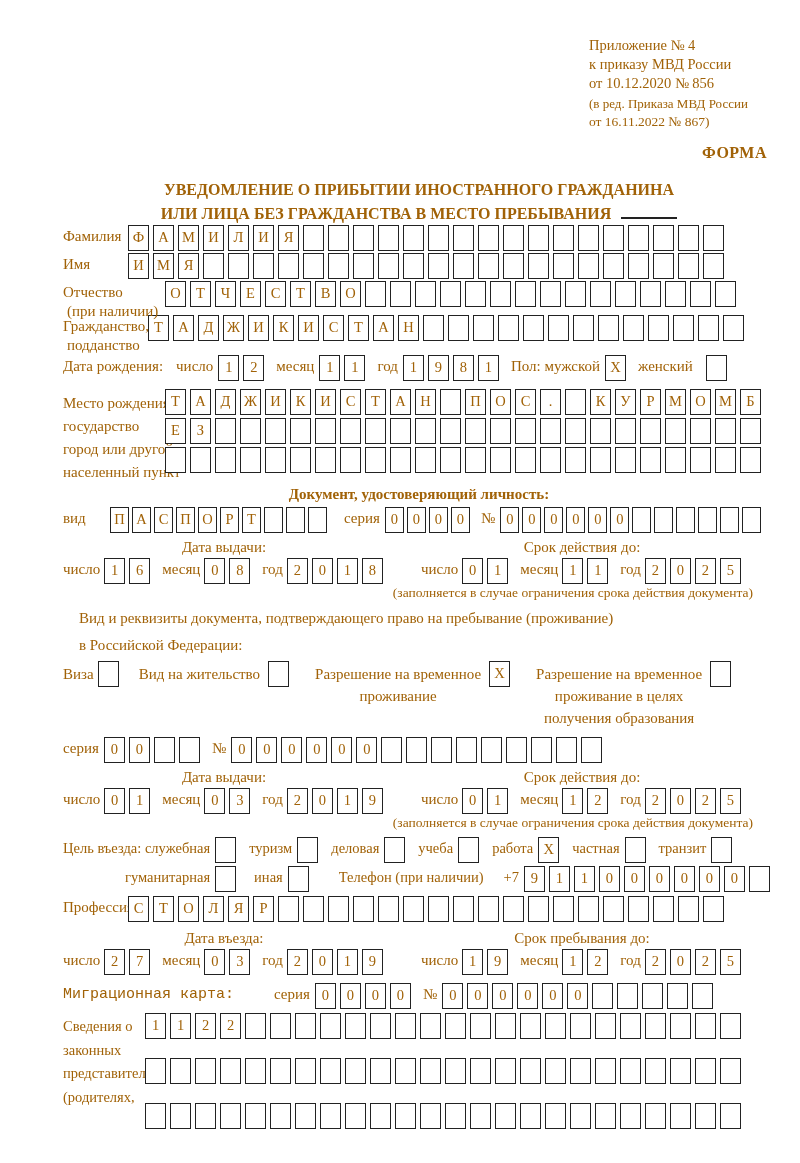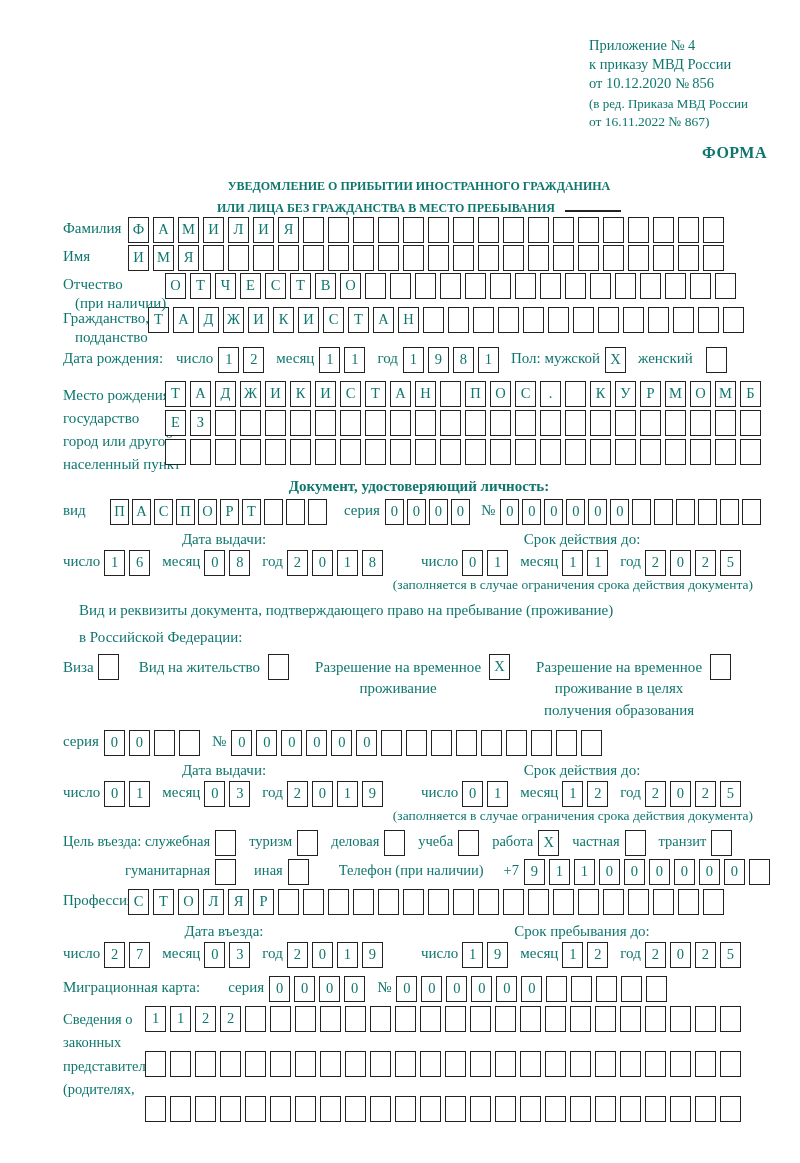--- a/index.html
+++ b/index.html
@@ -1,43 +1,43 @@
 <!DOCTYPE html>
 <html><head>
 <meta charset="utf-8">
 <style>
   html,body{margin:0;padding:0;background:#888;}
   .page{
     position:relative;width:800px;height:1163px;margin:0 auto;
     box-sizing:border-box;padding:36px 25px 0 63px;
-    background:#fff;color:#0f766e;
+    background:#fff;color:#a16207;
     font-family:"Liberation Serif","DejaVu Serif",serif;
     font-size:15px;overflow:hidden;
   }
   .hdr-note{margin-left:auto;width:186px;line-height:1.32;font-size:14.5px;}
   .hdr-note .sub{font-size:13px;margin-top:2px;}
   .hdr-note .sub2{font-size:13.5px;}
   .forma{text-align:right;font-weight:bold;font-size:16px;margin:14px 8px 0 0;letter-spacing:.5px;}
-  .title{text-align:center;font-weight:bold;font-size:12px;margin-top:16px;line-height:1.45;}
+  .title{text-align:center;font-weight:bold;font-size:16px;margin-top:16px;line-height:1.45;}
   .t-line{display:inline-block;width:56px;border-bottom:2px solid #222;height:14px;margin-left:10px;}
   .sec-heading{font-weight:bold;font-size:15.2px;margin:20px 0 14px -2px;letter-spacing:.1px;white-space:nowrap;}
 
   .cbox{
     display:inline-block;box-sizing:border-box;width:21px;height:26px;
     border:1.6px solid #222;margin-right:4px;background:#fff;
     text-align:center;line-height:23px;font-size:14.5px;vertical-align:top;
   }
   .sm .cbox{width:19px;margin-right:3px;}
   .boxes{display:inline-block;white-space:nowrap;height:26px;}
 
   .frow{display:flex;align-items:flex-start;margin-bottom:2px;white-space:nowrap;}
   .lbl{flex:0 0 auto;padding-top:3px;}
   .w65{width:65px;} .w85{width:85px;} .w102{width:102px;} .w47{width:47px;}
   .lblwrap{position:relative;}
-  .sub-lbl{position:absolute;left:12px;top:22px;white-space:nowrap;}
+  .sub-lbl{position:absolute;left:4px;top:22px;white-space:nowrap;}
 
   .inline-lbl{padding-top:3px;margin-right:5px;}
   .gap8{margin-left:8px;} .gap14{margin-left:14px;}
 
   .bp{display:flex;margin-bottom:2px;}
   .bp-lbls{width:102px;flex:0 0 auto;line-height:23px;padding-top:3px;}
   .bp-rows .boxrow{margin-bottom:3px;height:26px;}
 
   .doc-heading{text-align:center;font-weight:bold;margin:2px 0 4px;}
 
@@ -303,21 +303,21 @@
         <span class="boxes"><span class="cbox">1</span><span class="cbox">9</span></span>
         <span class="inline-lbl gap8">месяц</span>
         <span class="boxes"><span class="cbox">1</span><span class="cbox">2</span></span>
         <span class="inline-lbl gap8">год</span>
         <span class="boxes"><span class="cbox">2</span><span class="cbox">0</span><span class="cbox">2</span><span class="cbox">5</span></span>
       </div>
     </div>
   </div>
 
   <div class="frow" style="margin-top:8px;">
-    <span class="inline-lbl" style="margin-right:28px;">Миграционная карта:</span>
+    <span class="inline-lbl" style="margin-right:40px;font-family:Liberation Mono, monospace;">Миграционная карта:</span>
     <span class="inline-lbl">серия</span>
     <span class="boxes"><span class="cbox">0</span><span class="cbox">0</span><span class="cbox">0</span><span class="cbox">0</span></span>
     <span class="inline-lbl gap8">№</span>
     <span class="boxes"><span class="cbox">0</span><span class="cbox">0</span><span class="cbox">0</span><span class="cbox">0</span><span class="cbox">0</span><span class="cbox">0</span><span class="cbox"></span><span class="cbox"></span><span class="cbox"></span><span class="cbox"></span><span class="cbox"></span></span>
   </div>
 
   <div class="reps">
     <div class="reps-lbls">
       <div>Сведения о</div>
       <div>законных</div>

